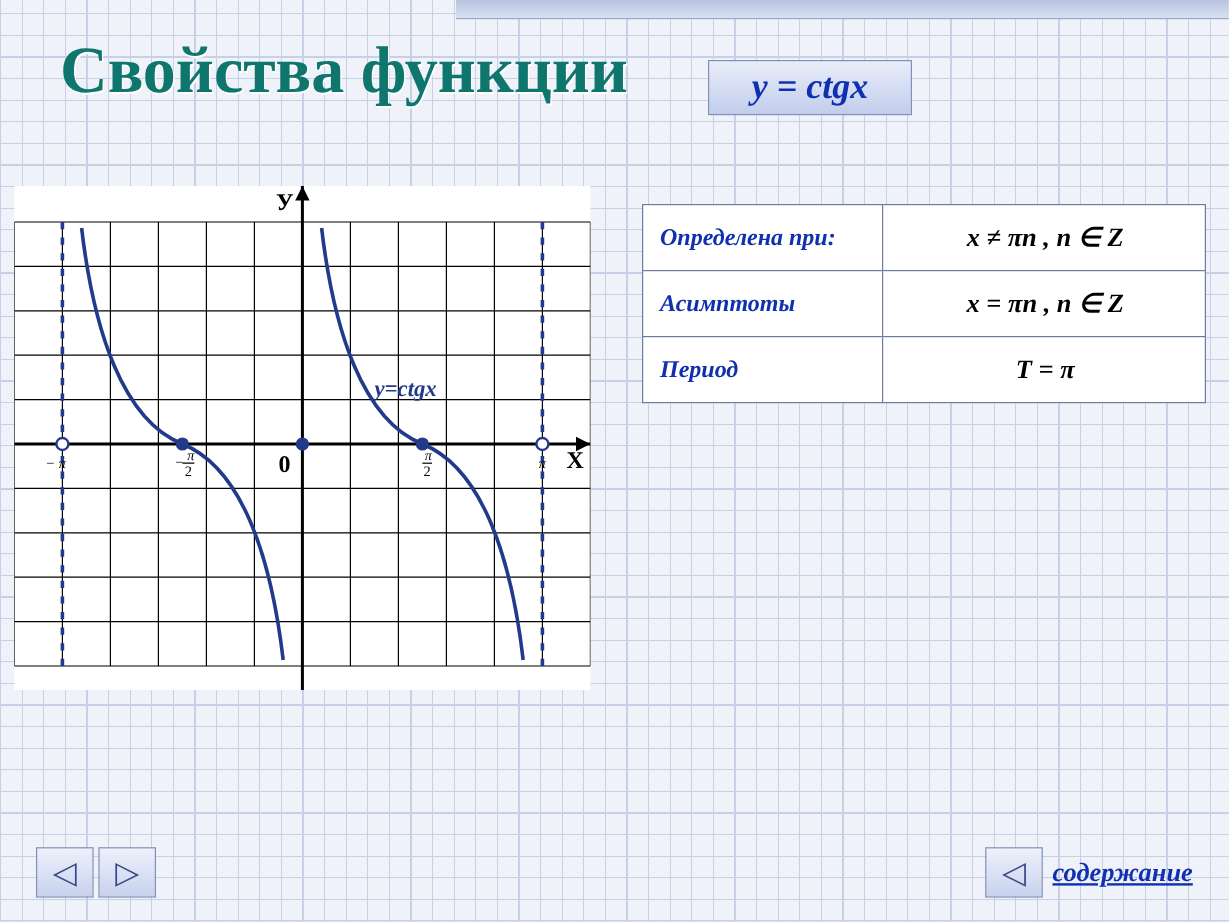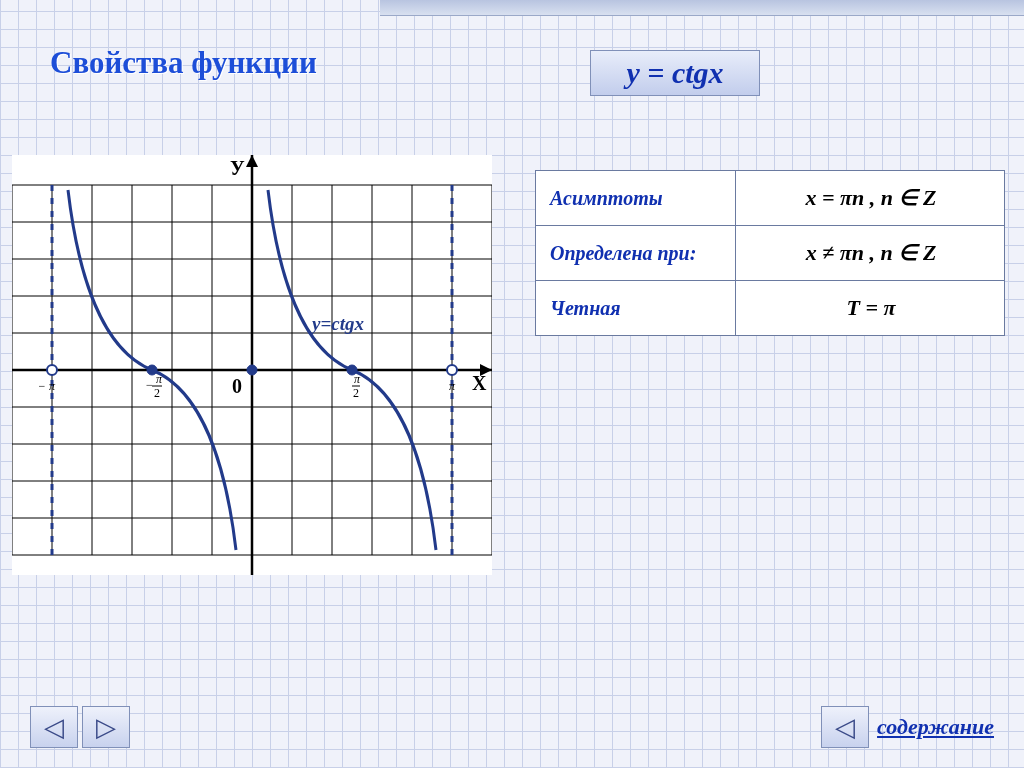--- a/index.html
+++ b/index.html
@@ -12,22 +12,22 @@
       #f0f2fa;
     position: relative;
     overflow: hidden;
   }
   .topbar {
     position: absolute; top: 0; left: 380px; right: 0; height: 16px;
     background: linear-gradient(#b8c4e0, #d8e0f0);
     border-bottom: 1px solid #9aa8c8;
   }
   .title {
-    position: absolute; top: 45px; left: 50px;
-    font-size: 31px; font-weight: bold; color: #1d4ed8;
+    position: absolute; top: 27px; left: 50px;
+    font-size: 55px; font-weight: bold; color: #0f766e;
     text-shadow: 1px 1px 0 #fff;
   }
   .badge {
     position: absolute; top: 50px; left: 590px;
     width: 170px; height: 46px;
     display: flex; align-items: center; justify-content: center;
     font-style: italic; font-size: 30px; font-weight: bold; color: #1030b0;
     background: linear-gradient(#e8edfa, #c2cdec);
     border: 1px solid #8090b8;
   }
@@ -159,29 +159,29 @@
         <text x="2" y="0" font-style="italic">π</text>
         <line x1="0" y1="3" x2="8" y2="3" stroke="#000"></line>
         <text x="1" y="14">2</text>
       </g>
 </svg>
 </div>
 
 <table class="proptable">
   <tbody>
       <tr>
+        <td class="key">Определена при:</td>
+        <td class="val">x ≠ πn , n ∈ Z</td>
+      </tr>
+  <tr>
         <td class="key">Асимптоты</td>
         <td class="val">x = πn , n ∈ Z</td>
       </tr>
   <tr>
-        <td class="key">Определена при:</td>
-        <td class="val">x ≠ πn , n ∈ Z</td>
-      </tr>
-  <tr>
-        <td class="key">Четная</td>
+        <td class="key">Период</td>
         <td class="val">T = π</td>
       </tr>
 </tbody>
   </table>
 
 <div class="nav navL">
   <span class="arrowbtn">
     <span>◁</span>
   </span>
   <span class="arrowbtn">

